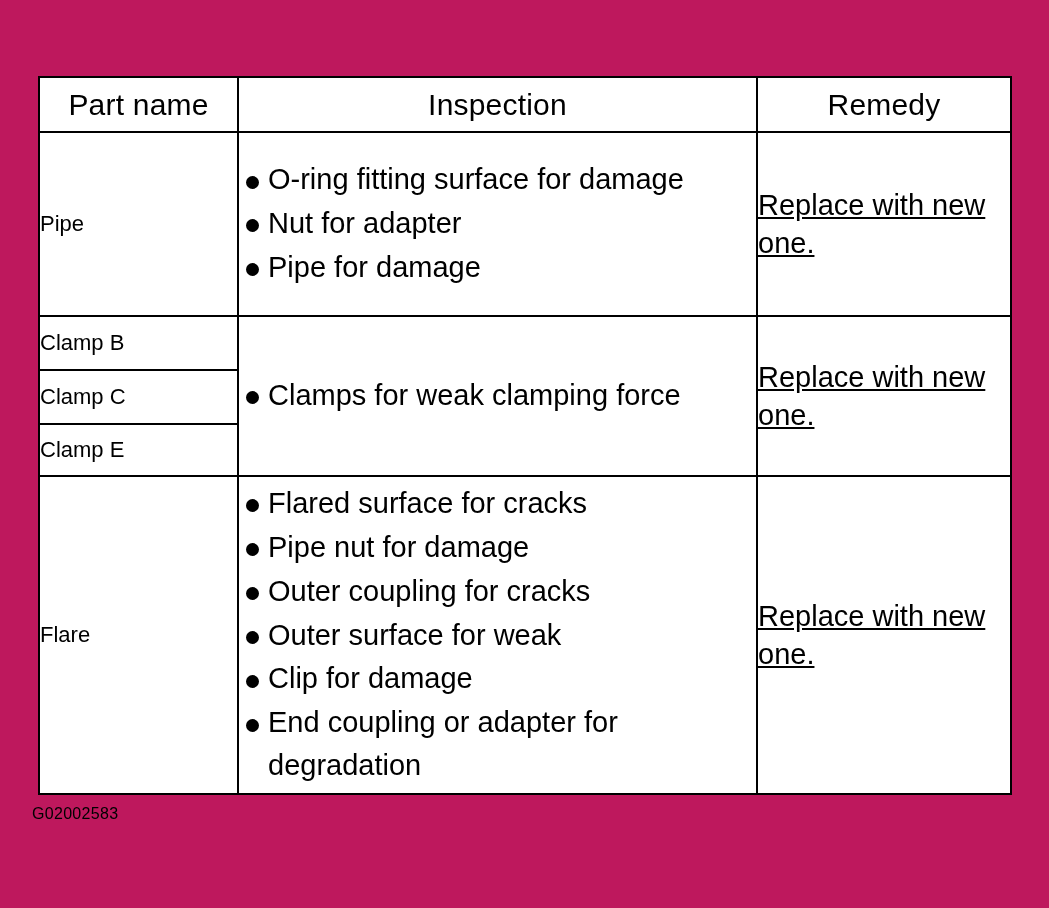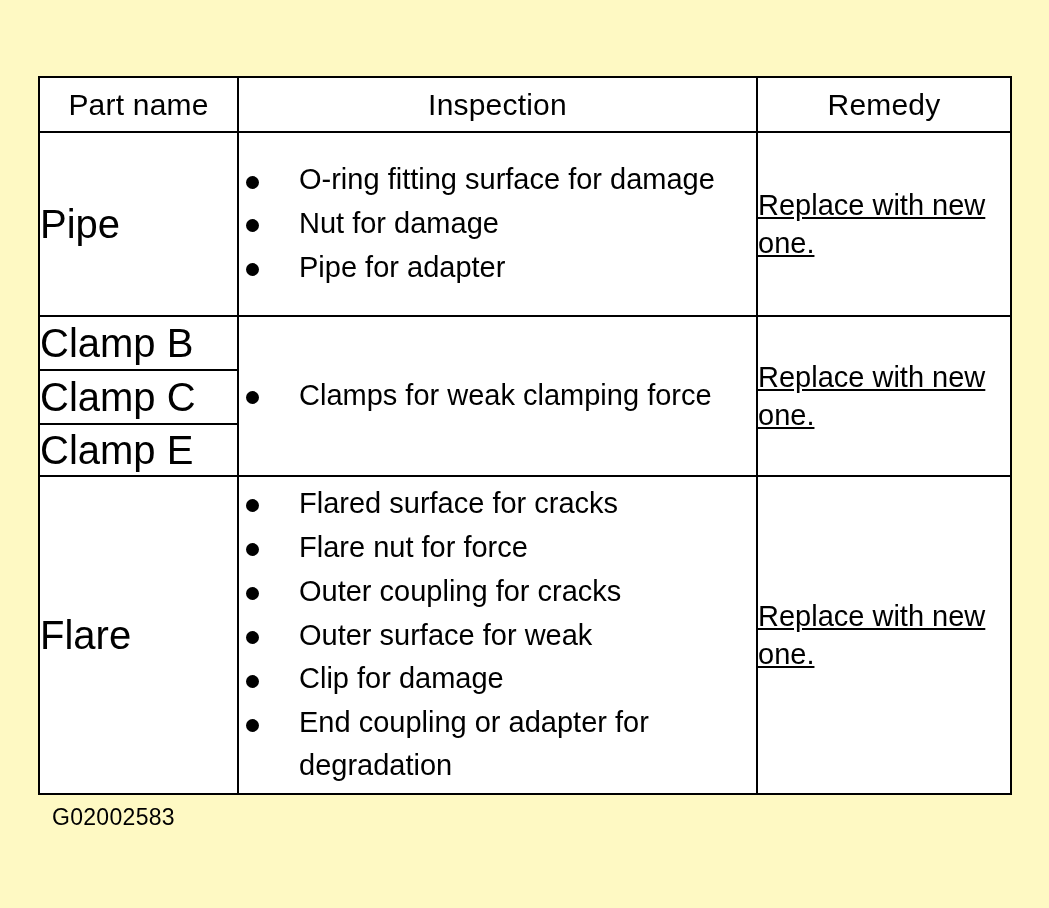--- a/index.html
+++ b/index.html
@@ -16,21 +16,21 @@
     position: relative;
     overflow: hidden;
   }
 
   .sheet {
     position: absolute;
     left: 0;
     top: 0;
     width: 1049px;
     height: 908px;
-    background: #fef9c3;
+    background: #be185d;
   }
 
   .inspection-table {
     position: absolute;
     left: 38px;
     top: 76px;
     width: 972px;
     border-collapse: collapse;
     table-layout: fixed;
     background: #ffffff;
@@ -53,21 +53,21 @@
   .hdr-cell {
     height: 53px;
     text-align: center;
     font-size: 30px;
     line-height: 1;
     letter-spacing: 0.2px;
   }
 
   .part-cell {
     padding-left: 12px;
-    font-size: 40px;
+    font-size: 22px;
     line-height: 1.1;
     text-align: left;
   }
 
   .remedy-cell {
     padding-left: 14px;
     padding-right: 8px;
     font-size: 29px;
     line-height: 1.32;
     text-align: left;
@@ -81,21 +81,21 @@
   }
 
   ul.bullets {
     list-style: none;
     margin: 0;
     padding: 0;
   }
   ul.bullets li {
     position: relative;
     margin: 0 0 1px 0;
-    padding: 0 0 0 60px;
+    padding: 0 0 0 29px;
     font-size: 29px;
     line-height: 1.48;
     text-indent: 0;
   }
   ul.bullets li .bullet-dot {
     position: absolute;
     left: 7px;
     top: 0.60em;
     width: 13px;
     height: 13px;
@@ -106,23 +106,23 @@
 
   
   .row-pipe td    { height: 182px; }
   .row-clampb td  { height: 52px; }
   .row-clampc td  { height: 52px; }
   .row-clampe td  { height: 50px; }
   .row-hose td    { height: 316px; }
 
   .figure-code {
     position: absolute;
-    left: 52px;
+    left: 32px;
     top: 806px;
-    font-size: 23px;
+    font-size: 16px;
     line-height: 1;
     letter-spacing: 0.3px;
     font-family: "Liberation Sans", sans-serif;
   }
 </style>
 </head>
 <body>
 
 <div class="sheet">
 
@@ -146,25 +146,25 @@
       <tr class="row-pipe">
         <td class="part-cell">Pipe</td>
         <td class="insp-cell">
           <ul class="bullets">
             <li>
               <span class="bullet-dot"></span>
               <span>O-ring fitting surface for damage</span>
             </li>
             <li>
               <span class="bullet-dot"></span>
-              <span>Nut for damage</span>
-            </li>
-            <li>
-              <span class="bullet-dot"></span>
-              <span>Pipe for adapter</span>
+              <span>Nut for adapter</span>
+            </li>
+            <li>
+              <span class="bullet-dot"></span>
+              <span>Pipe for damage</span>
             </li>
           </ul>
         </td>
         <td class="remedy-cell">Replace with new one.</td>
       </tr>
 
       <tr class="row-clampb">
         <td class="part-cell">Clamp B</td>
         <td class="insp-cell" rowspan="3">
           <ul class="bullets">
@@ -188,21 +188,21 @@
       <tr class="row-hose">
         <td class="part-cell">Flare</td>
         <td class="insp-cell">
           <ul class="bullets">
             <li>
               <span class="bullet-dot"></span>
               <span>Flared surface for cracks</span>
             </li>
             <li>
               <span class="bullet-dot"></span>
-              <span>Flare nut for force</span>
+              <span>Pipe nut for damage</span>
             </li>
             <li>
               <span class="bullet-dot"></span>
               <span>Outer coupling for cracks</span>
             </li>
             <li>
               <span class="bullet-dot"></span>
               <span>Outer surface for weak</span>
             </li>
             <li>

